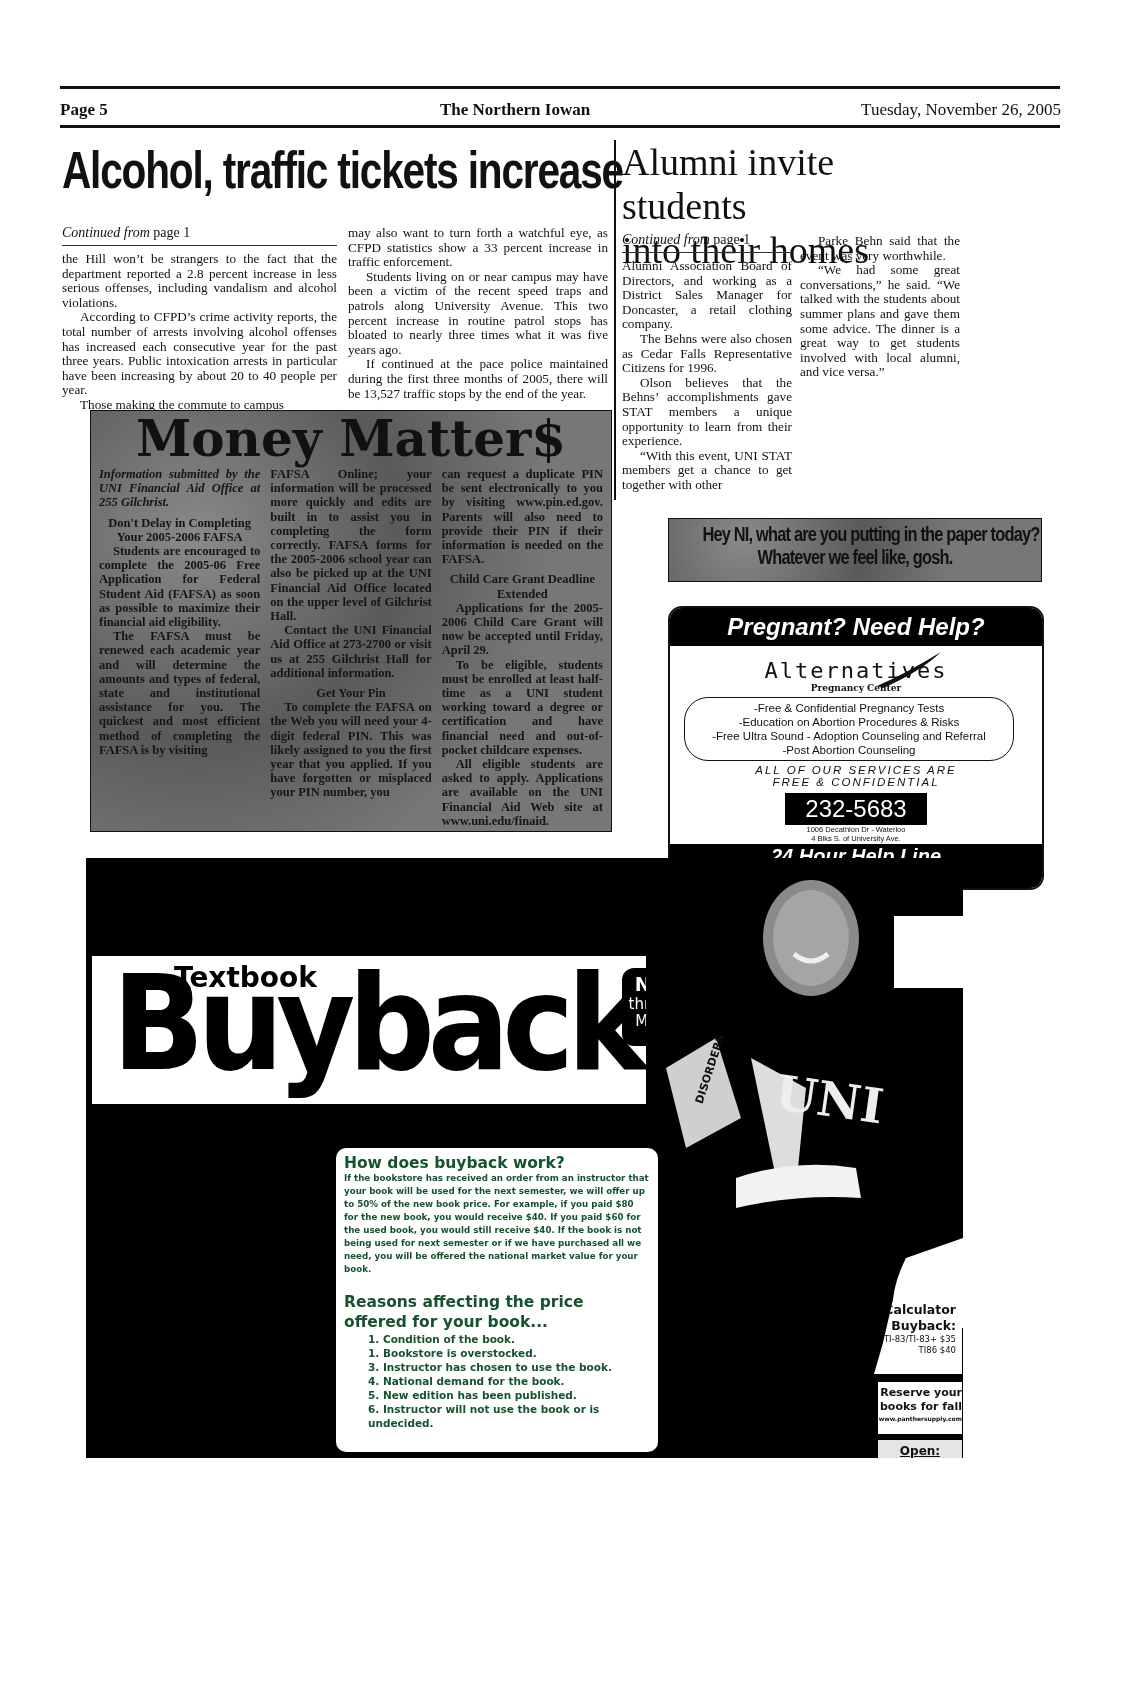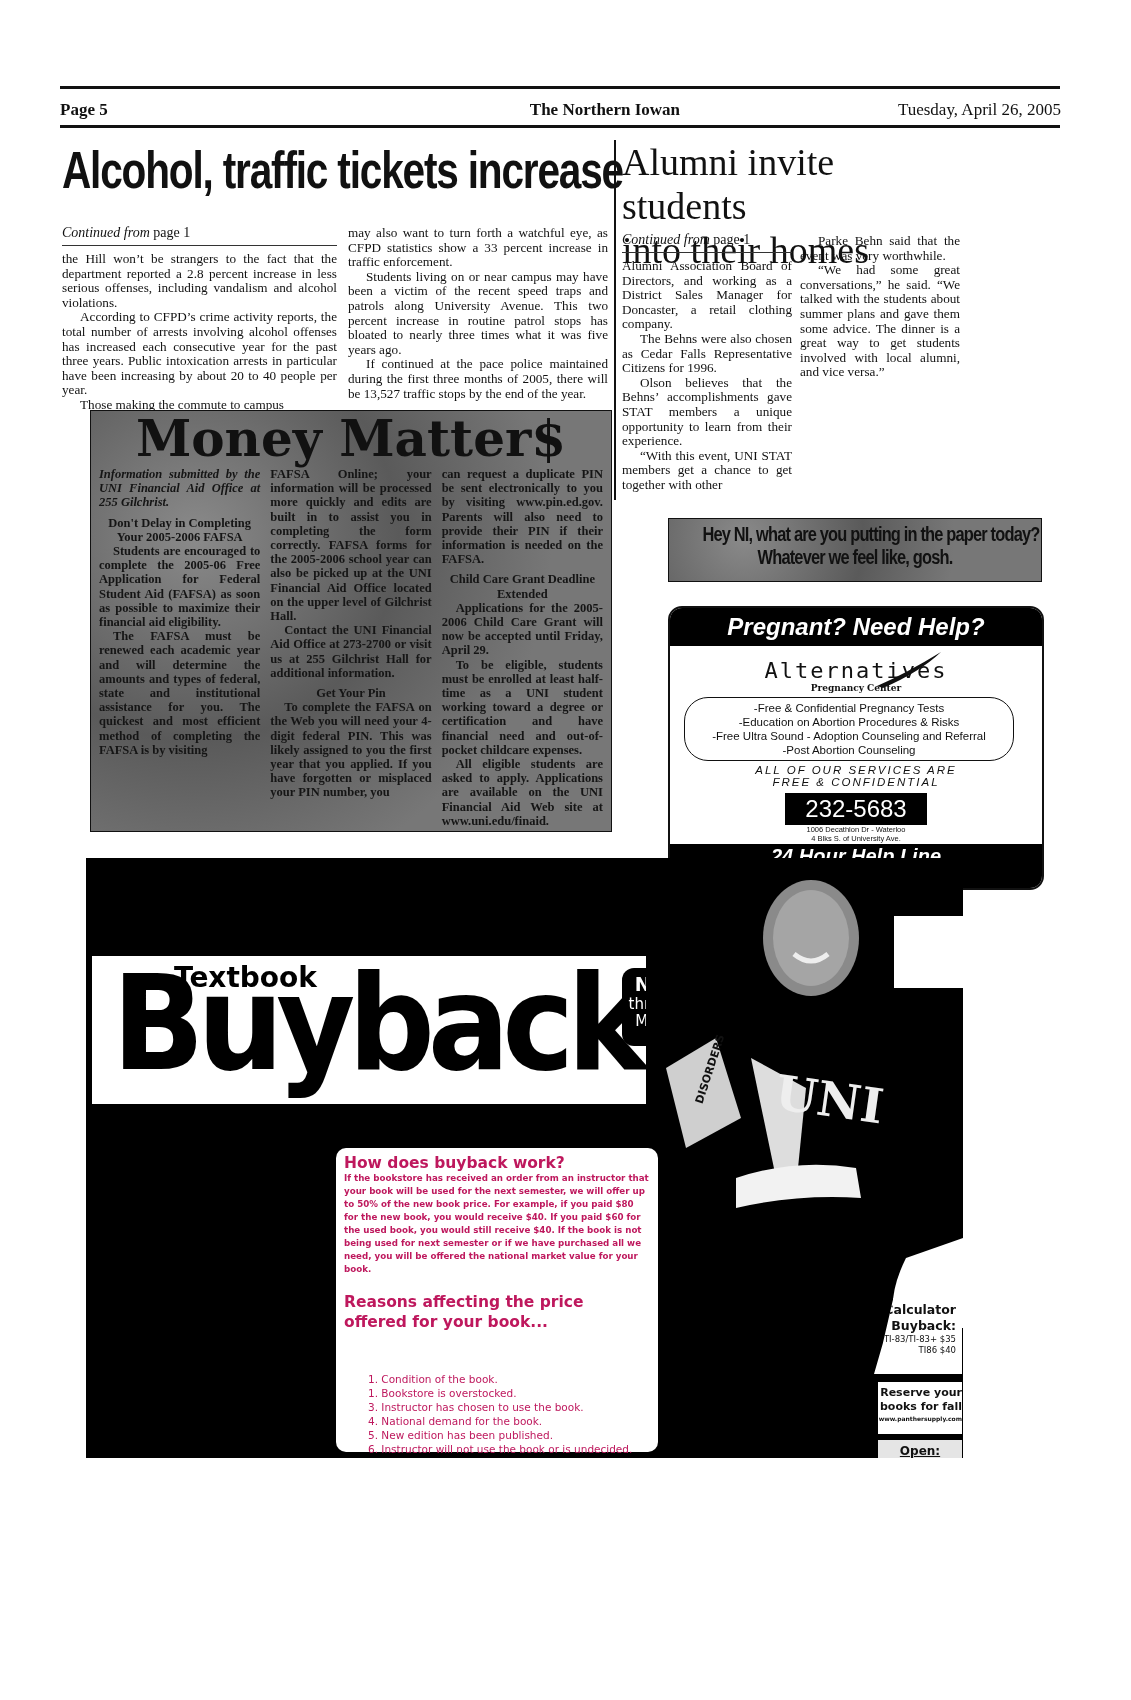--- a/index.html
+++ b/index.html
@@ -17,29 +17,29 @@
   .mm{background:#6e6e6e;background-image:radial-gradient(circle at 20% 30%,#8a8a8a 0,#5a5a5a 40%,#777 70%),linear-gradient(90deg,#4a4a4a,#8c8c8c 40%,#5a5a5a 70%,#909090);border:1px solid #111;overflow:hidden;}
   .mm-title{font-family:"DejaVu Serif",serif;font-weight:bold;font-size:50px;text-align:center;color:#111;line-height:56px;}
   .mm-cols{display:flex;gap:10px;padding:0 8px;}
   .mm-col{flex:1;font-family:"Liberation Serif",serif;font-weight:bold;font-size:12.5px;line-height:14.2px;text-align:justify;color:#151515;}
   .mm-col p{margin:0;}
   .mm-col .sub{text-align:center;margin-top:6px;}
   .ad-preg{border:2px solid #111;border-radius:14px;overflow:hidden;background:#fff;}
   .sans{font-family:"Liberation Sans",sans-serif;}
   .bb{background:#000;}
   .buy-word{font-family:"DejaVu Sans",sans-serif;font-weight:bold;color:#000;}
-  .info-box{background:#fff;border-radius:10px;font-family:"DejaVu Sans",sans-serif;color:#be185d;}
+  .info-box{background:#fff;border-radius:10px;font-family:"DejaVu Sans",sans-serif;color:#14532d;}
 </style>
 </head>
 <body>
 
 <div class="rule" style="left:60px;top:86px;width:1000px;height:3px;"></div>
 <div class="hdr" style="left:60px;font-weight:bold;">Page 5</div>
-<div class="hdr" style="left:440px;width:240px;text-align:right;font-weight:bold;">The Northern Iowan</div>
-<div class="hdr" style="right:70px;">Tuesday, April 26, 2005</div>
+<div class="hdr" style="left:440px;width:240px;text-align:left;font-weight:bold;">The Northern Iowan</div>
+<div class="hdr" style="right:70px;">Tuesday, November 26, 2005</div>
 <div class="rule" style="left:60px;top:125px;width:1000px;height:3px;"></div>
 
 <div class="abs headline1" style="left:62px;top:140px;">Alcohol, traffic tickets increase</div>
 
 <div class="abs" style="left:62px;top:225px;width:275px;">
   <div class="cont"><i>Continued from</i><span> page 1</span></div>
   <div class="body-text">
     <p>the Hill won’t be strangers to the fact that the department reported a 2.8 percent increase in less serious offenses, including vandalism and alcohol violations.</p>
     <p class="ind">According to CFPD’s crime activity reports, the total number of arrests involving alcohol offenses has increased each consecutive year for the past three years. Public intoxication arrests in particular have been increasing by about 20 to 40 people per year.</p>
     <p class="ind">Those making the commute to campus</p>
@@ -163,21 +163,21 @@
     <path d="M90 320 Q150 300 210 310 L215 340 Q150 336 90 350 Z" fill="#f2f2f2"></path>
     <path d="M260 400 L317 380 L317 470 L250 470 Q240 440 260 400 Z" fill="#fff"></path>
   </svg>
 
   <div class="abs info-box" style="left:250px;top:290px;width:322px;height:304px;padding:6px 8px;box-sizing:border-box;">
     <div style="font-weight:bold;font-size:15.5px;line-height:18px;">How does buyback work?</div>
     <div style="font-size:8.7px;line-height:13px;font-weight:600;">
       <span>If the bookstore has received an order from an instructor that your book will be used for the next semester, we will offer up to 50% of the new book price. For example, if you paid $80 for the new book, you would receive $40. If you paid $60 for the used book, you would </span><b>still</b><span> receive $40. If the book is not being used for next semester or if we have purchased all we need, you will be offered the national market value for your book.</span>
     </div>
     <div style="font-weight:bold;font-size:15.5px;line-height:20px;margin-top:16px;width:270px;">Reasons affecting the price offered for your book...</div>
-    <div style="padding-left:24px;font-size:10.5px;line-height:14px;font-weight:400;margin-top:40px;">
+    <div style="padding-left:24px;font-size:10.5px;line-height:14px;font-weight:700;">
       <div>1. Condition of the book.</div>
       <div>1. Bookstore is overstocked.</div>
       <div>3. Instructor has chosen to use the book.</div>
       <div>4. National demand for the book.</div>
       <div>5. New edition has been published.</div>
       <div>6. Instructor will not use the book or is undecided.</div>
     </div>
   </div>
 
   <div class="abs" style="left:788px;top:440px;width:88px;height:76px;background:#fff;clip-path:polygon(22% 0,100% 0,100% 100%,0 100%,10% 60%);text-align:right;padding-right:6px;box-sizing:border-box;font-family:'DejaVu Sans',sans-serif;">

